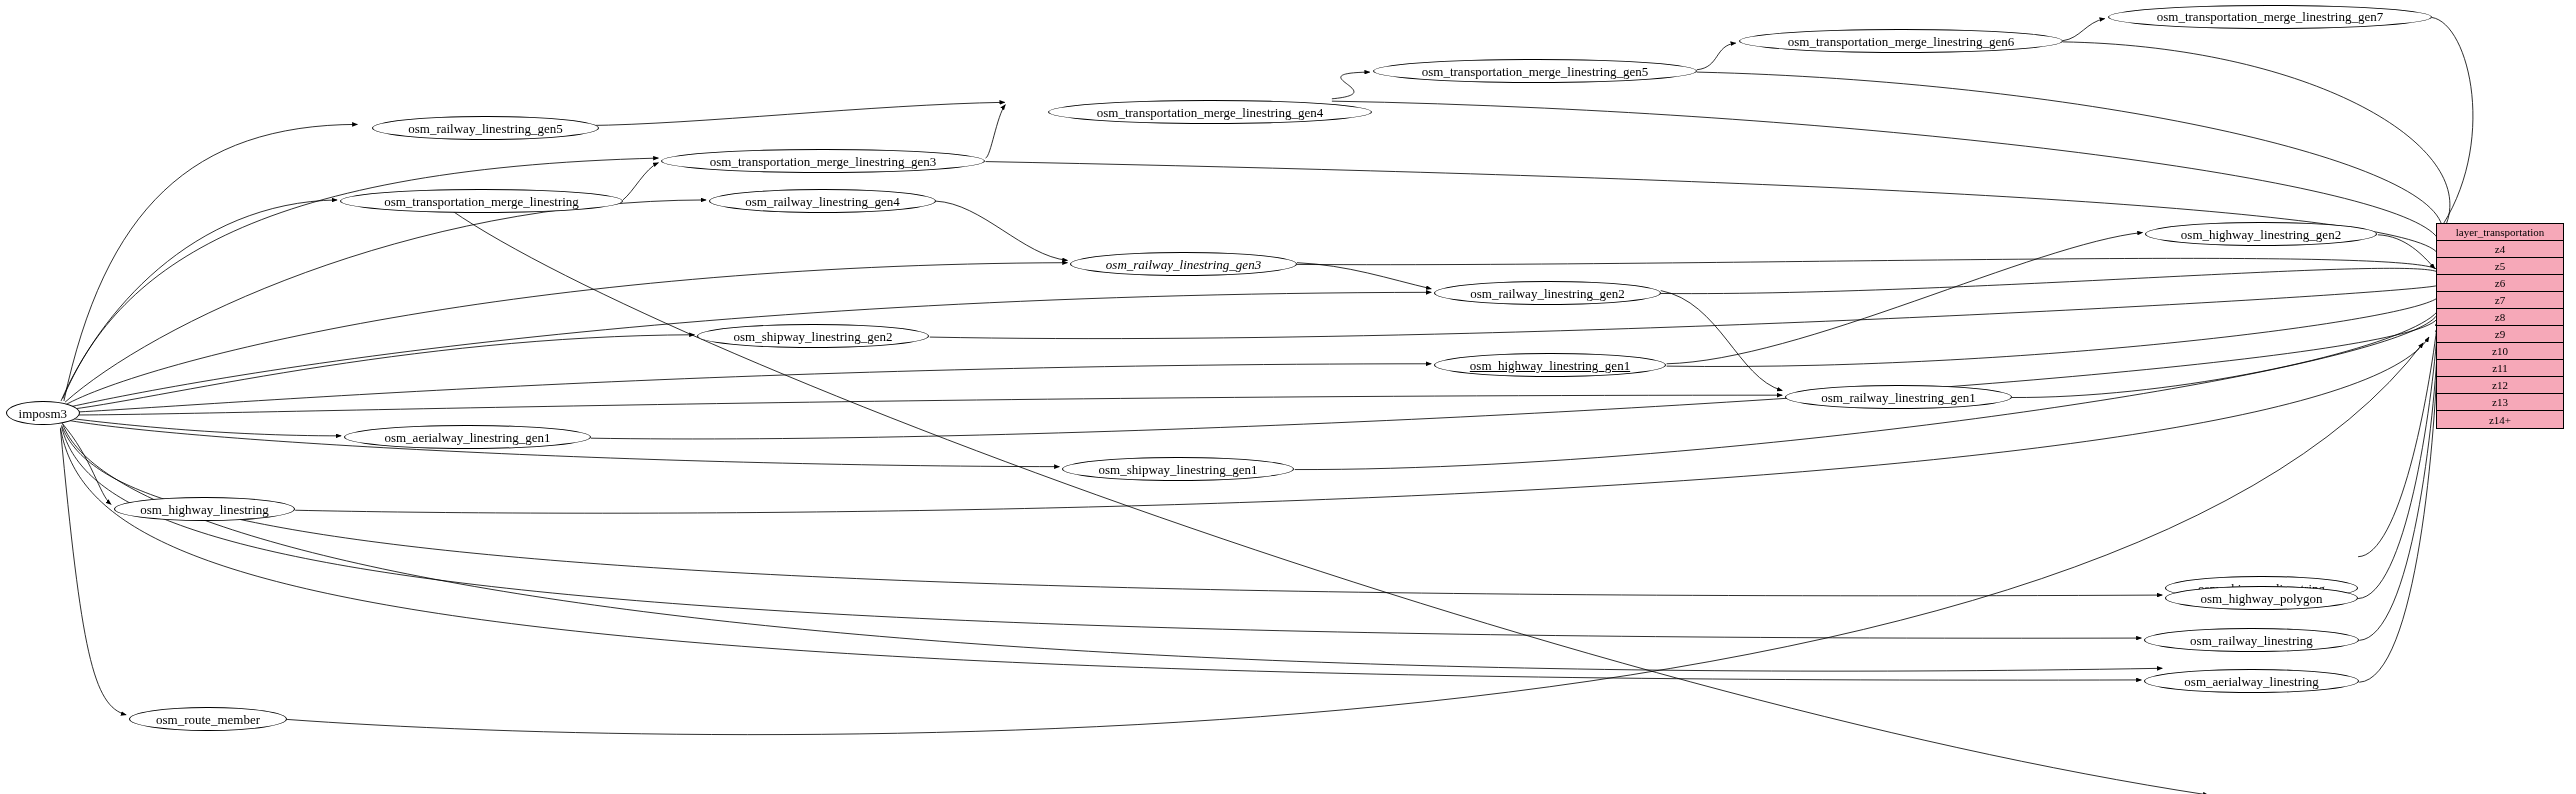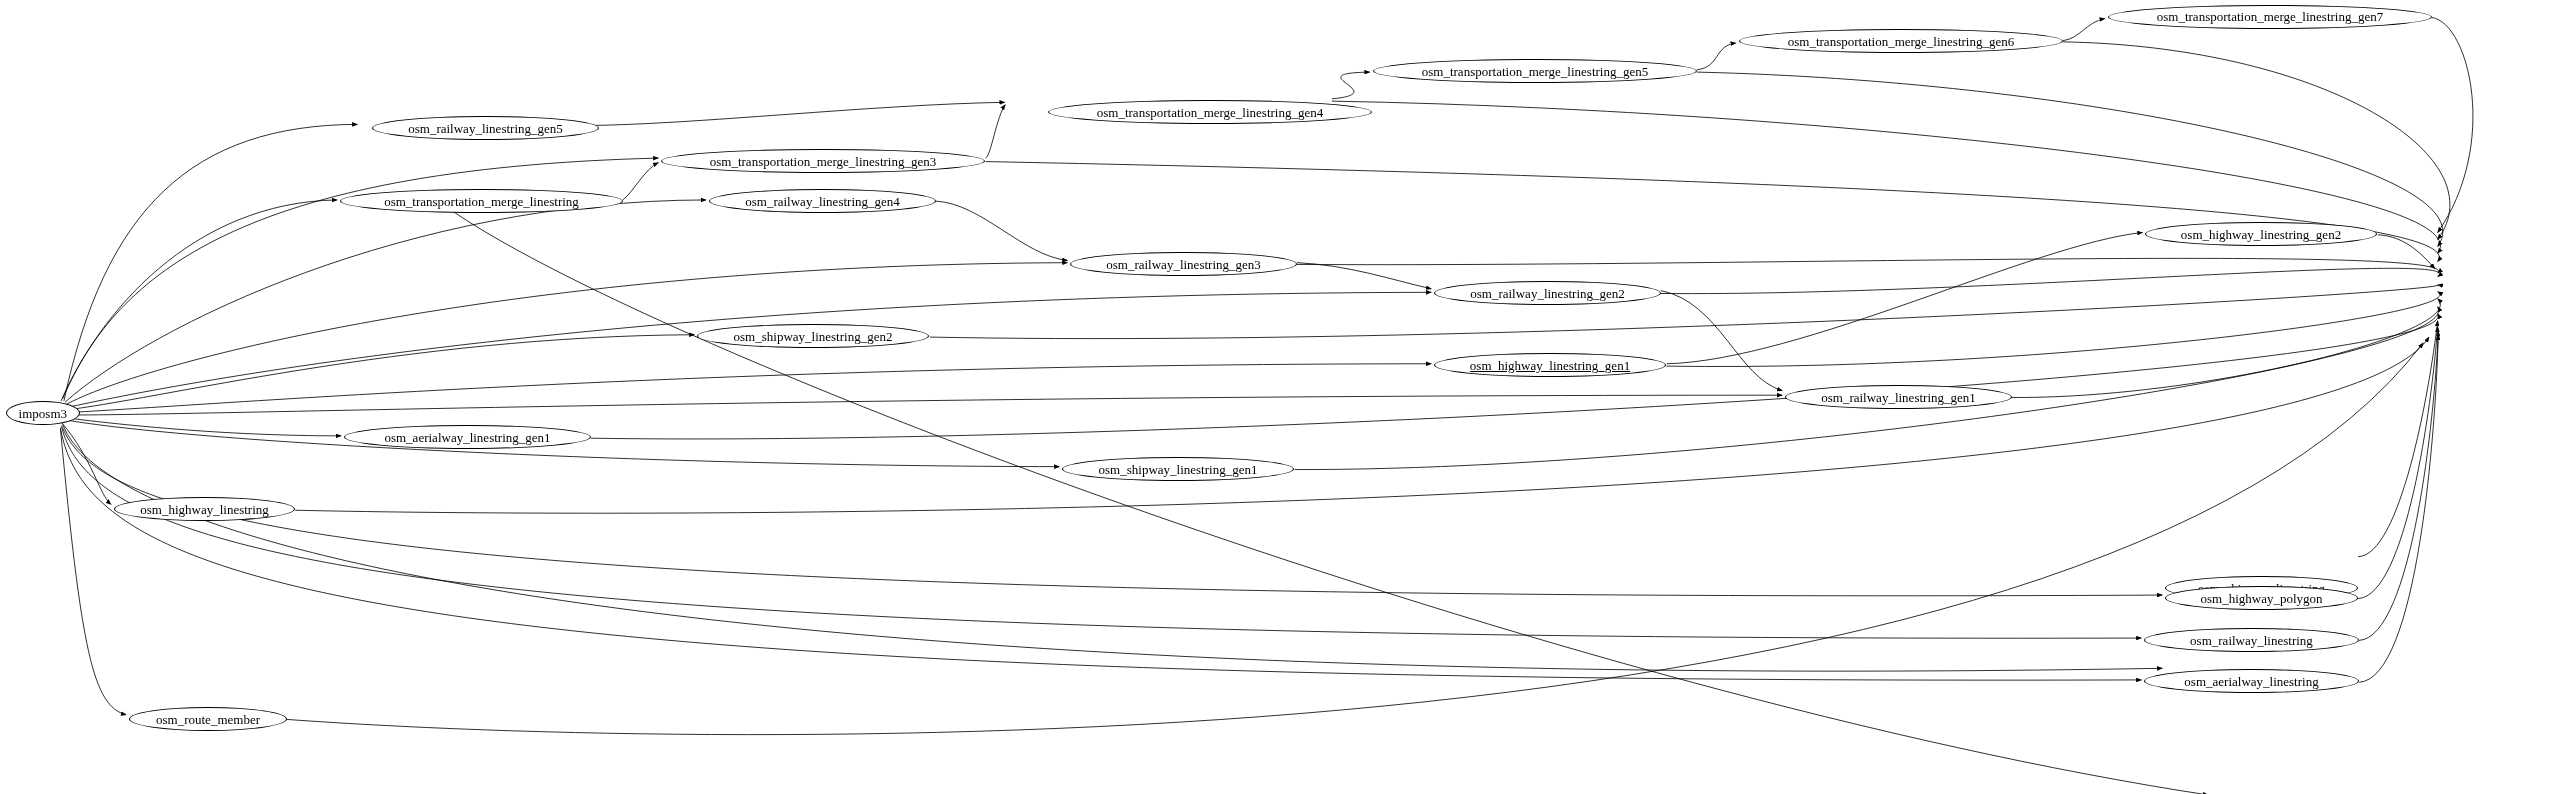--- a/index.html
+++ b/index.html
@@ -164,21 +164,21 @@
   </div>
 
   <div class="node" style="left:709px; top:189px; width:227px; height:24.4px;">
     <span>osm_railway_linestring_gen4</span>
   </div>
 
   <div class="node" style="left:2145px; top:222px; width:232px; height:24.4px;">
     <span>osm_highway_linestring_gen2</span>
   </div>
 
-  <div class="node" style="left:1070px; top:252px; width:227px; height:24.4px;">
+  <div class="node" style="left:1070px; top:252px; width:227px; height:24.4px;font-style:italic;">
     <span>osm_railway_linestring_gen3</span>
   </div>
 
   <div class="node" style="left:1434px; top:281px; width:227px; height:24.4px;">
     <span>osm_railway_linestring_gen2</span>
   </div>
 
   <div class="node" style="left:697px; top:324px; width:232px; height:24.4px;text-align:right;">
     <span>osm_shipway_linestring_gen2</span>
   </div>
@@ -216,15 +216,29 @@
   </div>
 
   <div class="node" style="left:2144px; top:669px; width:215px; height:24.4px;">
     <span>osm_aerialway_linestring</span>
   </div>
 
   <div class="node" style="left:129px; top:707px; width:158px; height:24.4px;">
     <span>osm_route_member</span>
   </div>
 
+  <div class="legend" style="left:2436px; top:223px;">
+    <div class="legend-row header">layer_transportation</div>
+    <div class="legend-row">z4</div>
+    <div class="legend-row">z5</div>
+    <div class="legend-row">z6</div>
+    <div class="legend-row">z7</div>
+    <div class="legend-row">z8</div>
+    <div class="legend-row">z9</div>
+    <div class="legend-row">z10</div>
+    <div class="legend-row">z11</div>
+    <div class="legend-row">z12</div>
+    <div class="legend-row">z13</div>
+    <div class="legend-row">z14+</div>
+  </div>
 
 </div>
 
 
 </body></html>

